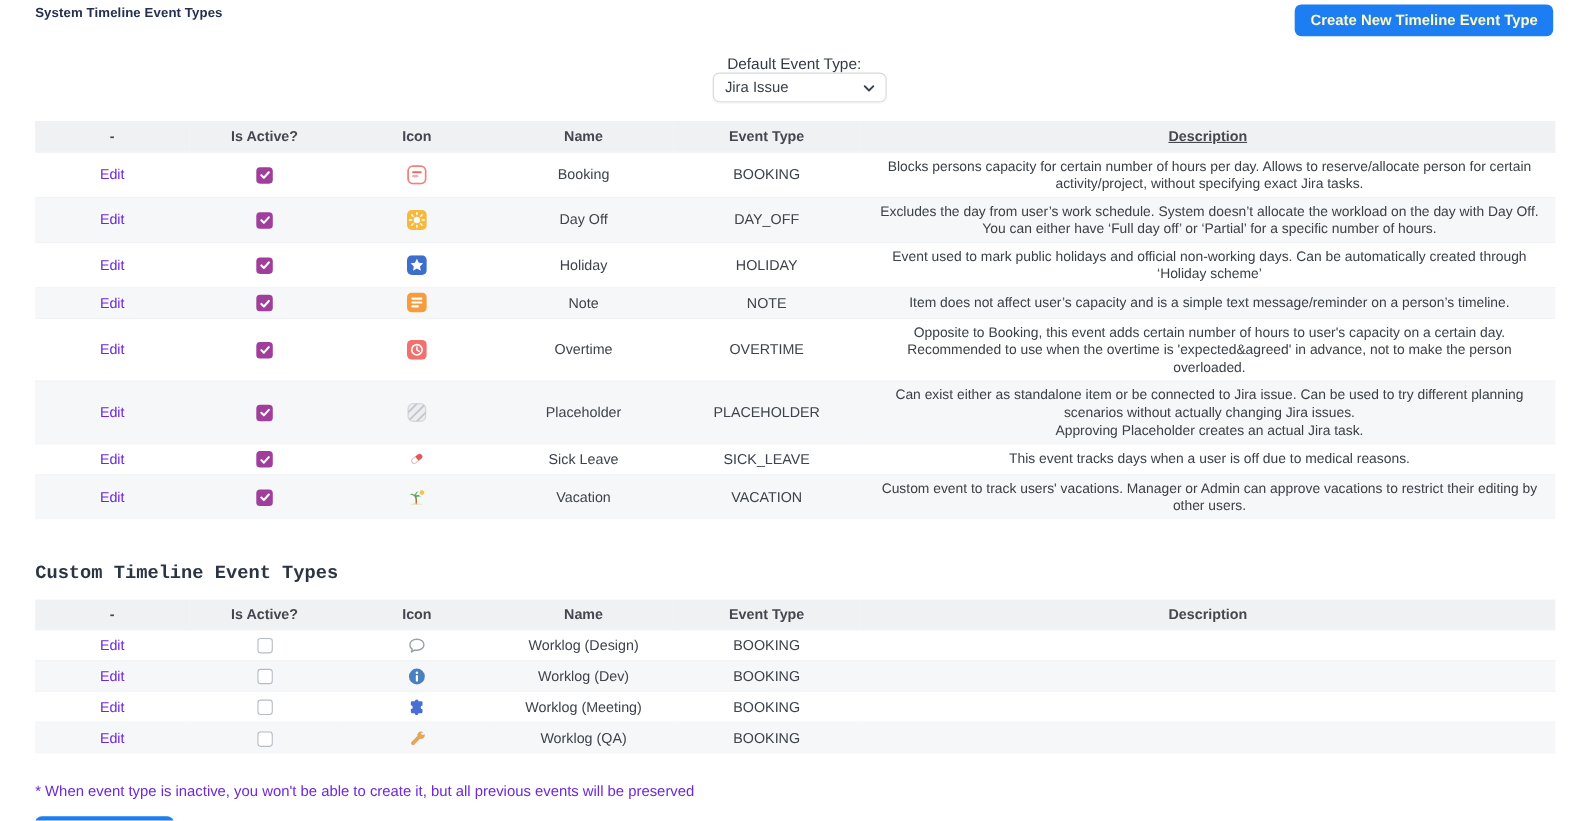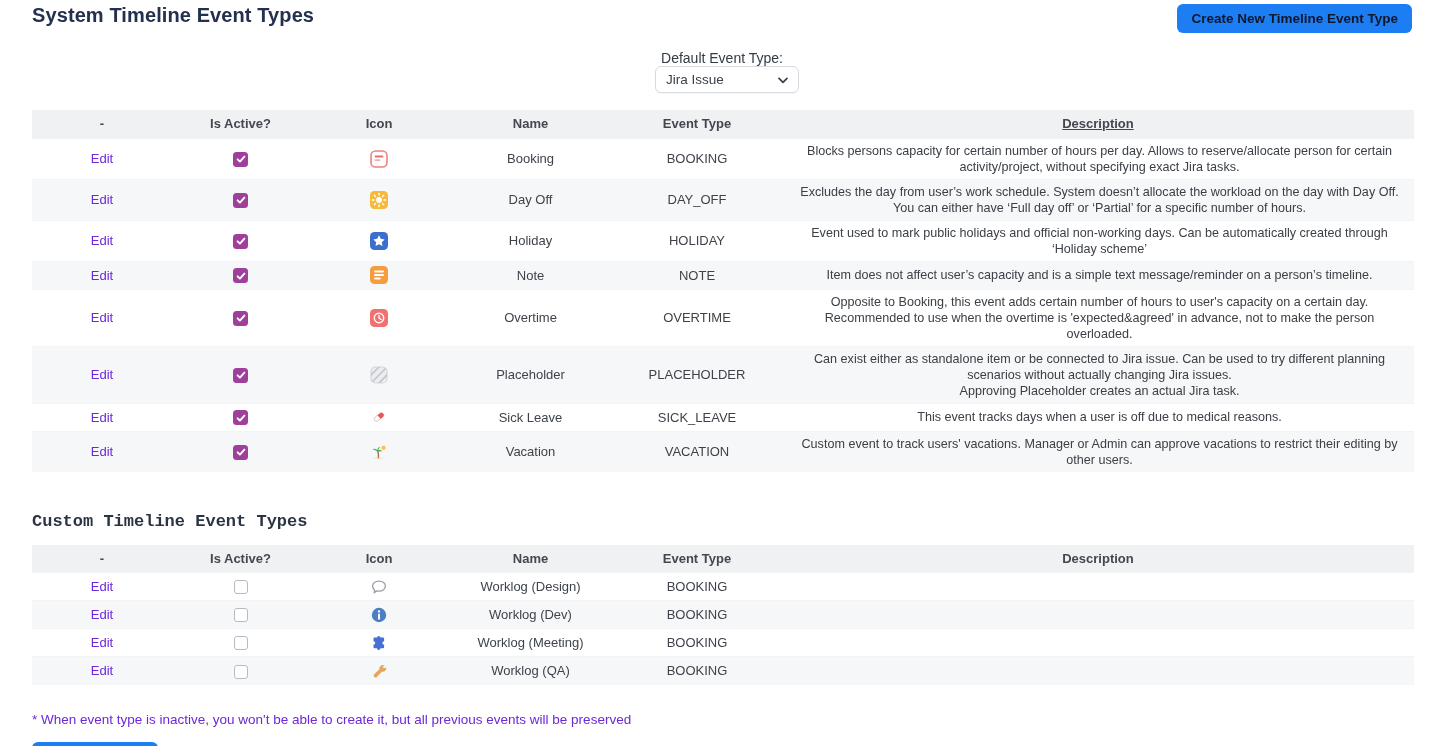--- a/index.html
+++ b/index.html
@@ -6,33 +6,33 @@
   html,body { background:#fff; }
   body {
     width:1440px; height:746px; overflow:hidden;
     font-family:"Liberation Sans","DejaVu Sans",sans-serif;
     color:#3e434b;
   }
   .page { padding:4px 28px 0 32px; }
 
   
   .topbar { display:flex; justify-content:space-between; align-items:flex-start; }
-  h1 { font-size:20px; font-weight:600; color:#23304e; letter-spacing:.1px; }
+  h1 { font-size:12px; font-weight:600; color:#23304e; letter-spacing:.1px; }
   .btn {
-    background:#1d7df3; color:#0f172a; border:none; border-radius:6px;
+    background:#1d7df3; color:#fef9c3; border:none; border-radius:6px;
     font-family:inherit; font-size:13.5px; font-weight:700;
     padding:7px 14px; cursor:pointer; white-space:nowrap;
   }
 
   
   .default-row { display:flex; align-items:center; margin-top:17px;flex-direction:column; }
   .default-row .lbl { font-size:14px; color:#333b45; }
   .select {
     display:flex; align-items:center; justify-content:space-between;
-    width:144px; height:27px; margin-left:10px; padding:0 10px;
+    width:158px; height:27px; margin-left:10px; padding:0 10px;
     border:1px solid #d7dade; border-radius:6px; background:#fff;
     font-size:13.5px; color:#3a4149; cursor:pointer;
     box-shadow:0 1px 1px rgba(0,0,0,.03);
   }
   .select svg { flex:0 0 auto; }
 
   
   table { width:1382px; border-collapse:collapse; table-layout:fixed; }
   .tbl-wrap { margin-top:17px; }
   col.c-edit{width:140px} col.c-active{width:137px} col.c-icon{width:140px}

